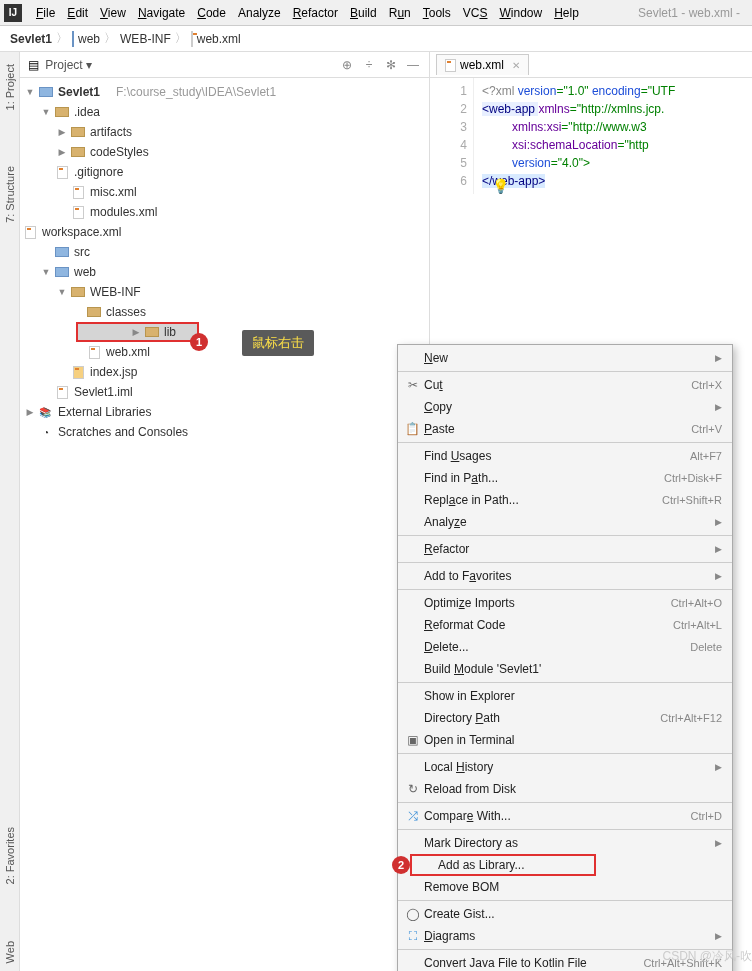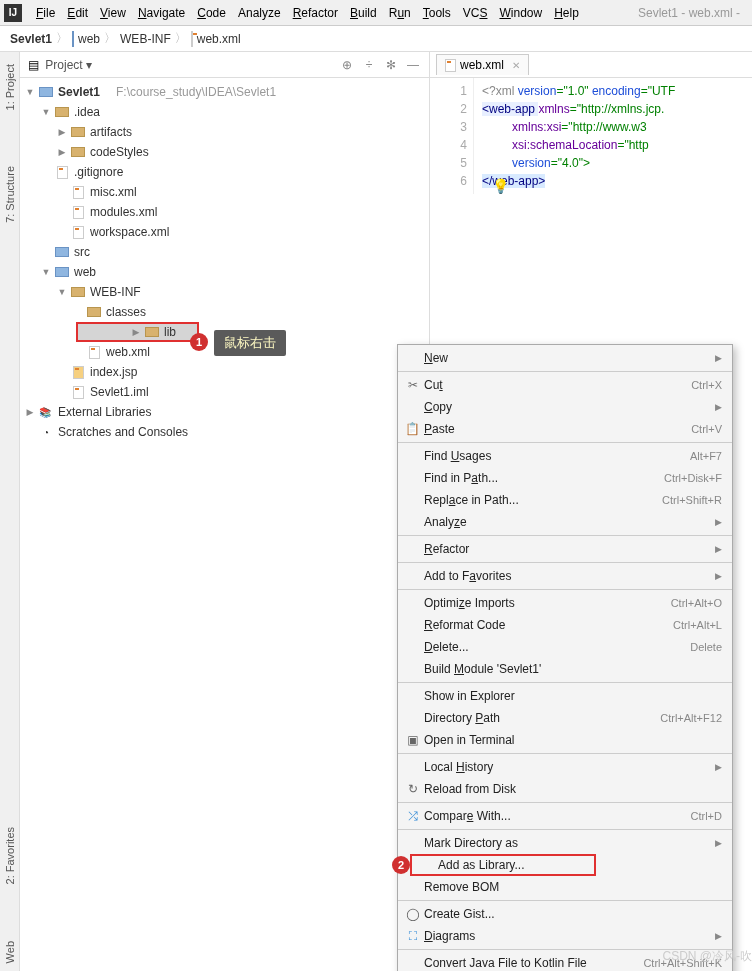--- a/index.html
+++ b/index.html
@@ -27,21 +27,21 @@
 .tree-item .icon { width: 16px; height: 14px; margin: 0 4px 0 2px; display:inline-flex; align-items:center; justify-content:center; font-size:10px;}
 .folder-icon { background:#d8b26e; border:1px solid #b8954e; width:14px; height:10px;}
 .folder-blue { background:#8fb6e0; border:1px solid #6a93c4; width:14px; height:10px;}
 .file-xml { background:#fff; border:1px solid #ccc; width:11px; height:13px; position:relative;}
 .file-xml::after{ content:""; position:absolute; left:1px; top:1px; width:4px; height:2px; background:#e08030;}
 .tree-item .label { }
 .tree-item .path { color: #999; margin-left: 16px;}
 .tree-item.selected { background: #d5d5d5; }
 .highlight-box { border: 2px solid #e03030; }
 .callout { width:18px; height:18px; border-radius:50%; background:#d03030; color:#fff; display:inline-flex; align-items:center; justify-content:center; font-size:11px; font-weight:bold; margin-left:4px;}
-.tooltip-gray { background:#5a5a5a; color:#fef9c3; padding:4px 10px; border-radius:2px; position:absolute; font-size:13px;}
+.tooltip-gray { background:#5a5a5a; color:#fde047; padding:4px 10px; border-radius:2px; position:absolute; font-size:13px;margin-left:28px;}
 .editor { flex:1; background:#fff; display:flex; flex-direction:column; }
 .editor-tabs { height:26px; border-bottom:1px solid #ddd; display:flex; align-items:center; padding:0 6px;}
 .editor-tab { display:flex; align-items:center; gap:4px; padding:3px 8px; border:1px solid #ccc; border-bottom:none; background:#fafafa;}
 .editor-tab .x { color:#aaa; font-size:10px; margin-left:4px;}
 .code-area { display:flex; font-family:"Consolas",monospace; font-size:13px; }
 .gutter { width:44px; background:#fff; border-right:1px solid #eee; text-align:right; padding:4px 6px 4px 0; color:#aaa;}
 .gutter div { height:18px; line-height:18px;}
 .code { padding:4px 0 4px 8px; }
 .code div { height:18px; line-height:18px; white-space:pre; }
 .c-decl{ color:#888;} .c-tag{color:#000080; background:#e8efff;} .c-attr{color:#1d4ed8;} .c-ns{color:#660099;} .c-str{color:#008000;} .c-sel{ background:#d8eaff;}
@@ -150,21 +150,21 @@
             <span class="file-xml"></span>
           </span>
         <span class="label">misc.xml</span>
       </div>
       <div class="tree-item" style="padding-left:48px">
         <span class="icon">
             <span class="file-xml"></span>
           </span>
         <span class="label">modules.xml</span>
       </div>
-      <div class="tree-item" style="padding-left:48px">
+      <div class="tree-item" style="">
         <span class="icon">
             <span class="file-xml"></span>
           </span>
         <span class="label">workspace.xml</span>
       </div>
       <div class="tree-item" style="padding-left:32px">
         <span class="icon">
             <span class="folder-blue"></span>
           </span>
         <span class="label">src</span>
@@ -201,21 +201,21 @@
             <span class="file-xml"></span>
           </span>
         <span class="label">web.xml</span>
       </div>
       <div class="tree-item" style="padding-left:48px">
         <span class="icon">
             <span class="file-xml" style="background:#f6d080"></span>
           </span>
         <span class="label">index.jsp</span>
       </div>
-      <div class="tree-item" style="padding-left:48px">
+      <div class="tree-item" style="padding-left:32px">
         <span class="icon">
             <span class="file-xml"></span>
           </span>
         <span class="label">Sevlet1.iml</span>
       </div>
       <div class="tree-item" style="padding-left:4px">
         <span class="arrow">▶</span>
         <span class="icon">📚</span>
         <span class="label">External Libraries</span>
       </div>

